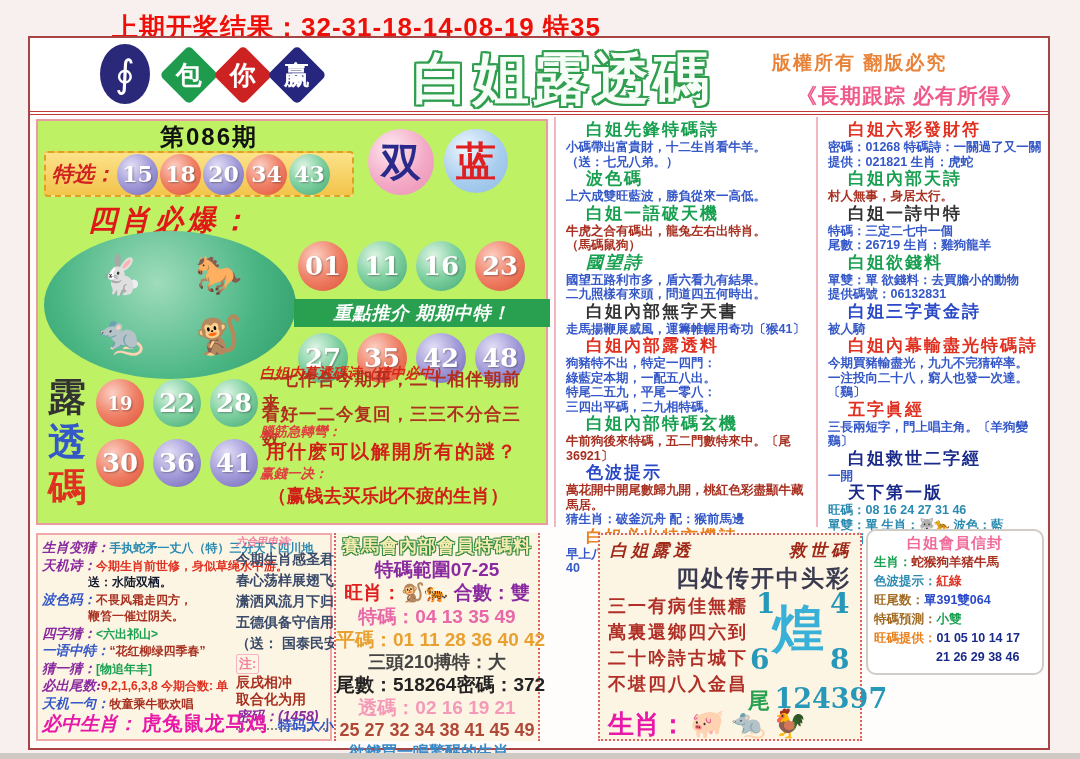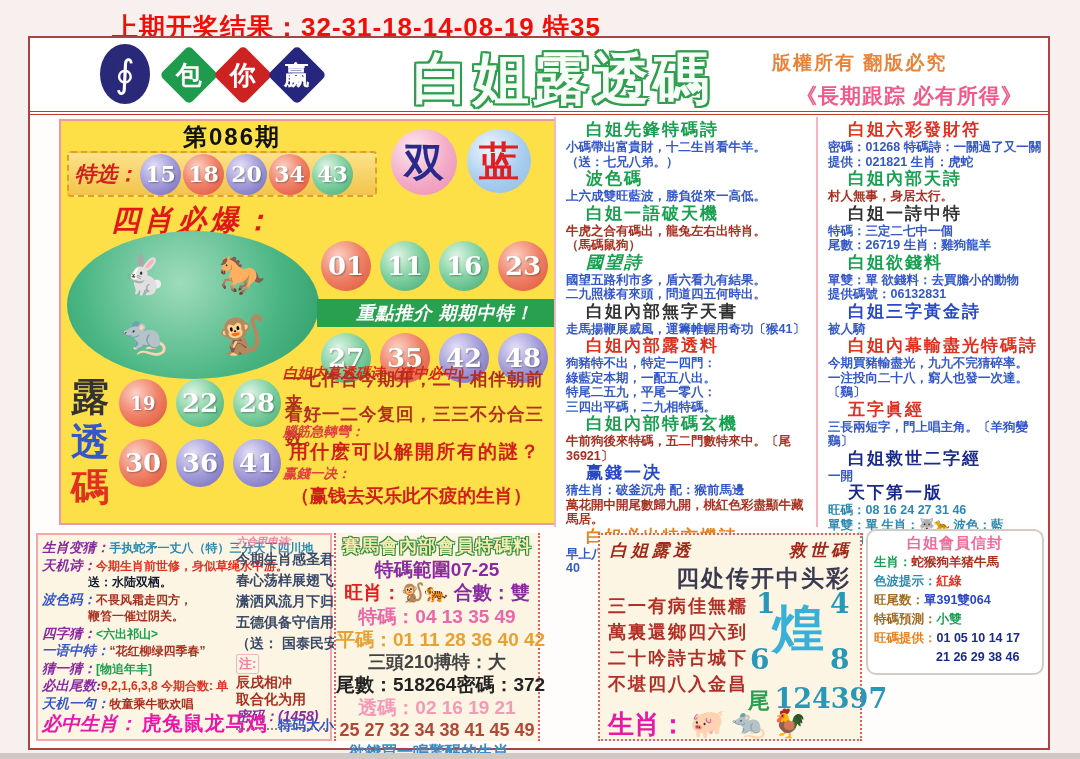--- a/index.html
+++ b/index.html
@@ -21,21 +21,21 @@
   #d0 { left:138px; background:#1f9b4d; } #d1 { left:192px; background:#cc2222; } #d2 { left:246px; background:#26267e; }
   #main-title { position:absolute; left:348px; top:4px; width:370px; text-align:center; font-size:56px; font-weight:bold; letter-spacing:4px; color:#f6fcf6;
     text-shadow:-2px -2px 0 #2f9e4e,2px -2px 0 #2f9e4e,-2px 2px 0 #2f9e4e,2px 2px 0 #2f9e4e,0 -2px 0 #2f9e4e,0 2px 0 #2f9e4e,-2px 0 0 #2f9e4e,2px 0 0 #2f9e4e; }
   #copyright { position:absolute; left:742px; top:12px; font-size:19px; font-weight:bold; color:#e8833a; letter-spacing:2px; }
   #slogan { position:absolute; left:766px; top:44px; font-size:21px; font-weight:bold; color:#f05a8a; letter-spacing:1px; }
 
   
   #main { position:relative; width:100%; height:414px; }
 
   
-  #panel { position:absolute; left:6px; top:4px; width:512px; height:406px; border:2px solid #eb9aa2; background:#fde047;margin-left:23px; }
+  #panel { position:absolute; left:6px; top:4px; width:512px; height:406px; border:2px solid #eb9aa2; background:#bef264; }
   #issue { position:absolute; left:122px; top:0px; font-size:24px; font-weight:bold; color:#111; letter-spacing:2px; }
   #texuan-banner { position:absolute; left:6px; top:30px; width:310px; height:46px; background:linear-gradient(#fce28a,#f2c44a); border:2px dashed #e0a020; border-radius:4px; display:flex; align-items:center; }
   #texuan-label { font-size:21px; font-style:italic; font-weight:bold; color:#d02020; margin-left:6px; font-family:"DejaVu Serif",serif; }
   #texuan-balls { display:flex; gap:2px; margin-left:2px; }
   .ball { border-radius:50%; display:flex; align-items:center; justify-content:center; color:#fff; font-family:"DejaVu Serif",serif; font-weight:bold; text-shadow:1px 1px 2px rgba(0,0,0,.35); flex:0 0 auto; }
   .ball.red    { background:radial-gradient(circle at 35% 30%, #fcd0c4, #ef8268 48%, #de5136); }
   .ball.green  { background:radial-gradient(circle at 35% 30%, #dff5e6, #7fd0a0 48%, #42a871); }
   .ball.purple { background:radial-gradient(circle at 35% 30%, #e4e0f6, #a49dda 48%, #7066b6); }
   #ball-shuang { position:absolute; left:330px; top:8px; width:66px; height:66px; border-radius:50%; background:radial-gradient(circle at 35% 30%, #fde9f0, #f3aac6 55%, #eb8fb4); color:#2a2a8a; font-size:40px; font-weight:bold; display:flex; align-items:center; justify-content:center; }
   #ball-lan { position:absolute; left:406px; top:8px; width:64px; height:64px; border-radius:50%; background:radial-gradient(circle at 35% 30%, #eef6fd, #a8cdee 55%, #8fbce4); color:#e02020; font-size:40px; font-weight:bold; display:flex; align-items:center; justify-content:center; }
@@ -211,23 +211,23 @@
         <div class="sec-l" style="color: rgb(53, 88, 200);">二九照樣有來頭，問道四五何時出。</div>
         <div class="sec-h" style="color: rgb(51, 51, 51);">白姐內部無字天書</div>
         <div class="sec-l" style="color: rgb(53, 88, 200);">走馬揚鞭展威風，運籌帷幄用奇功〔猴41〕</div>
         <div class="sec-h" style="color: rgb(224, 48, 32);">白姐內部露透料</div>
         <div class="sec-l" style="color: rgb(53, 88, 200);">狗豬特不出，特定一四門：</div>
         <div class="sec-l" style="color: rgb(53, 88, 200);">綠藍定本期，一配五八出。</div>
         <div class="sec-l" style="color: rgb(53, 88, 200);">特尾二五九，平尾一零八：</div>
         <div class="sec-l" style="color: rgb(53, 88, 200);">三四出平碼，二九相特碼。</div>
         <div class="sec-h" style="color: rgb(24, 160, 80);">白姐內部特碼玄機</div>
         <div class="sec-l" style="color: rgb(168, 48, 32);">牛前狗後來特碼，五二門數特來中。〔尾36921〕</div>
-        <div class="sec-h" style="color: rgb(40, 72, 200);">赢錢一决</div>
+        <div class="sec-h" style="color: rgb(40, 72, 200);">色波提示</div>
+        <div class="sec-l" style="color: rgb(168, 48, 32);">萬花開中開尾數歸九開，桃紅色彩盡顯牛藏馬居。</div>
         <div class="sec-l" style="color: rgb(53, 88, 200);">猜生肖：破釜沉舟 配：猴前馬邊</div>
-        <div class="sec-l" style="color: rgb(168, 48, 32);">萬花開中開尾數歸九開，桃紅色彩盡顯牛藏馬居。</div>
         <div class="sec-h" style="color: rgb(232, 130, 30);">白姐必出特玄機詩</div>
         <div class="sec-l" style="color: rgb(53, 88, 200);">早上八點出門去，偶逢故友說舊時。碼21碼40</div>
       </div>
     <div id="right-col">
         <div class="sec-h" style="color: rgb(224, 48, 32);">白姐六彩發財符</div>
         <div class="sec-l" style="color: rgb(53, 88, 200);">密碼：01268 特碼詩：一關過了又一關</div>
         <div class="sec-l" style="color: rgb(53, 88, 200);">提供：021821 生肖：虎蛇</div>
         <div class="sec-h" style="color: rgb(24, 160, 80);">白姐內部天詩</div>
         <div class="sec-l" style="color: rgb(168, 48, 32);">村人無事，身居太行。</div>
         <div class="sec-h" style="color: rgb(51, 51, 51);">白姐一詩中特</div>

